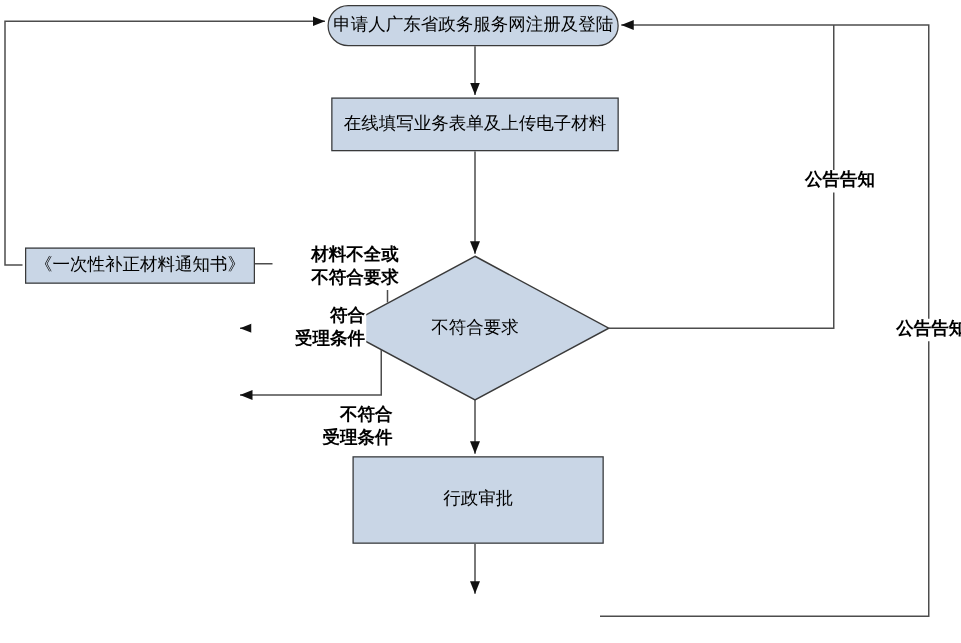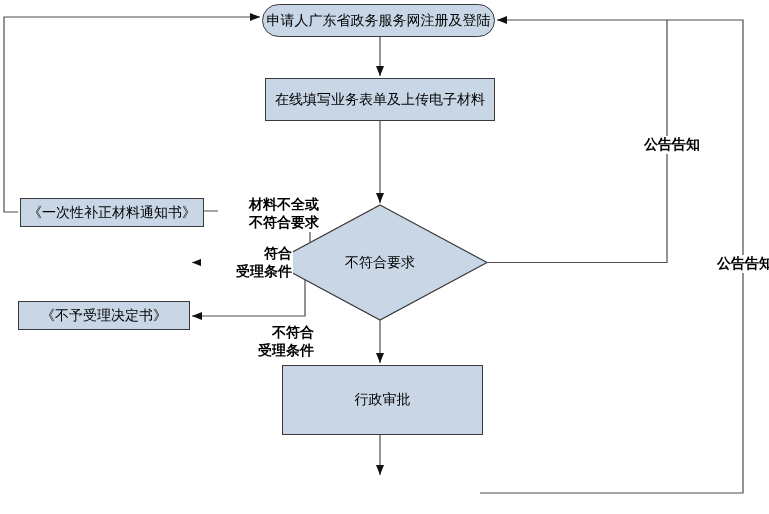--- a/index.html
+++ b/index.html
@@ -82,21 +82,20 @@
 
   <div class="node terminator" id="n-start">申请人广东省政务服务网注册及登陆</div>
 
   <div class="node" id="n-form">在线填写业务表单及上传电子材料</div>
 
   <div class="node decision-label" id="n-decision-label">不符合要求</div>
 
   <div class="node" id="n-notice">《一次性补正材料通知书》</div>
 
 
-  <div class="node" id="n-reject">《不予受理决定书》</div>
 
   <div class="node" id="n-approval">行政审批</div>
 
 
   <div class="edge-label" id="l-incomplete">
     <div>材料不全或</div>
     <div>不符合要求</div>
   </div>
 
   <div class="edge-label" id="l-meets">

